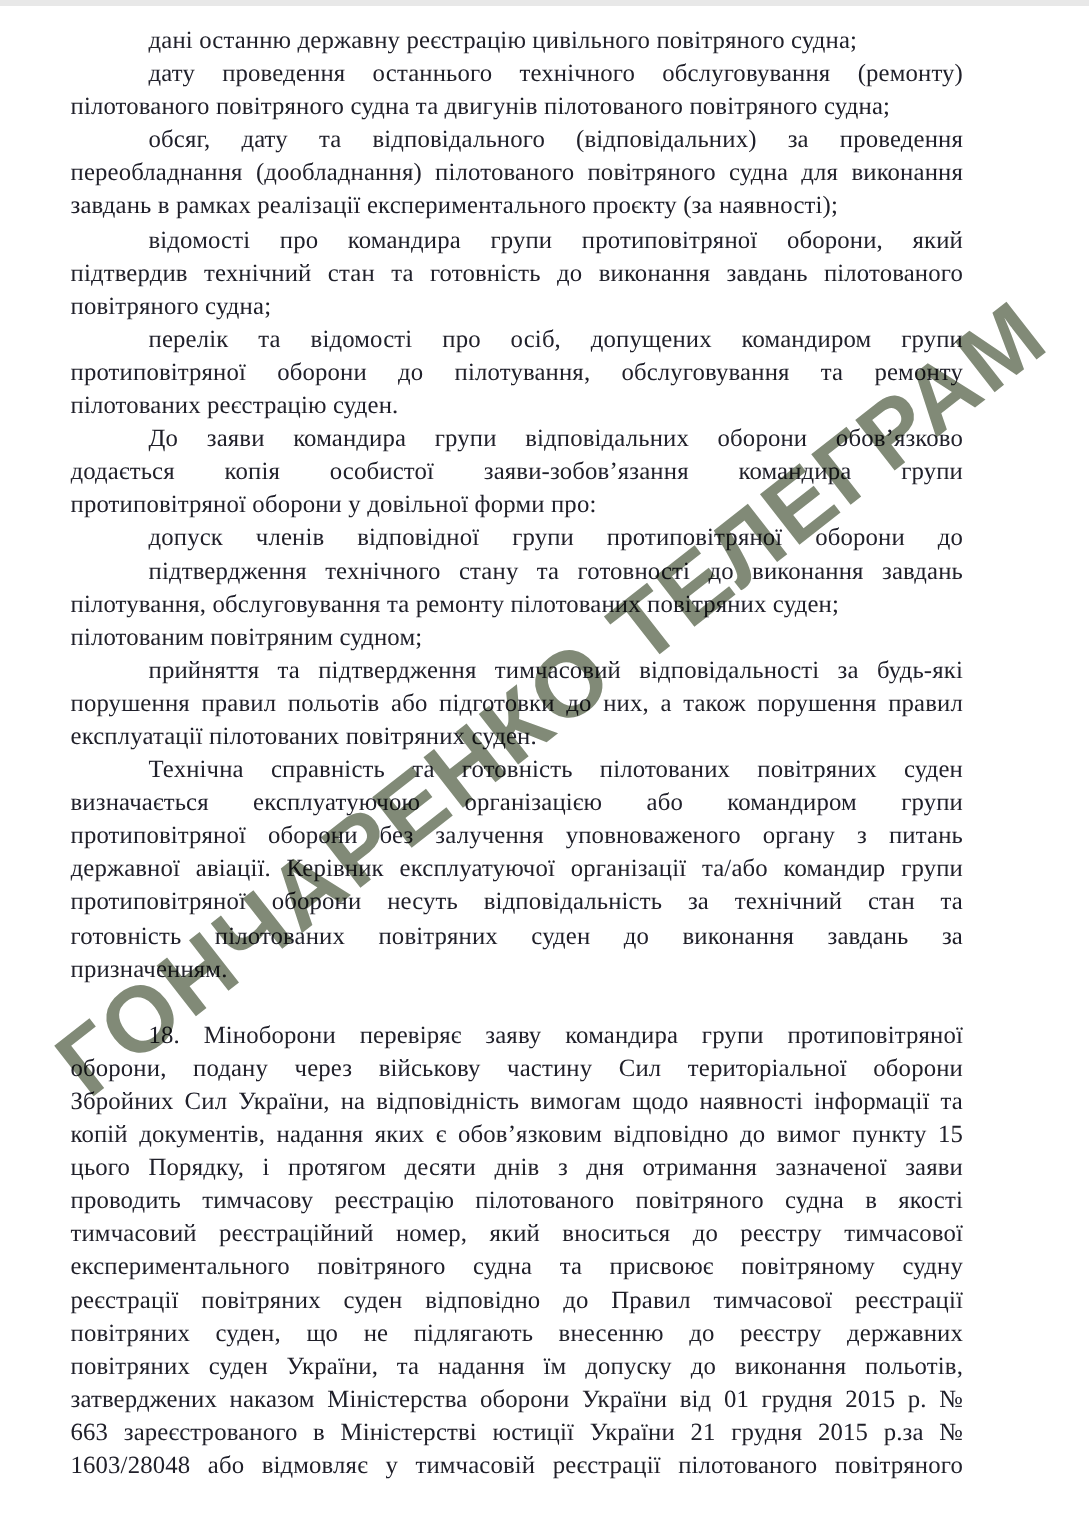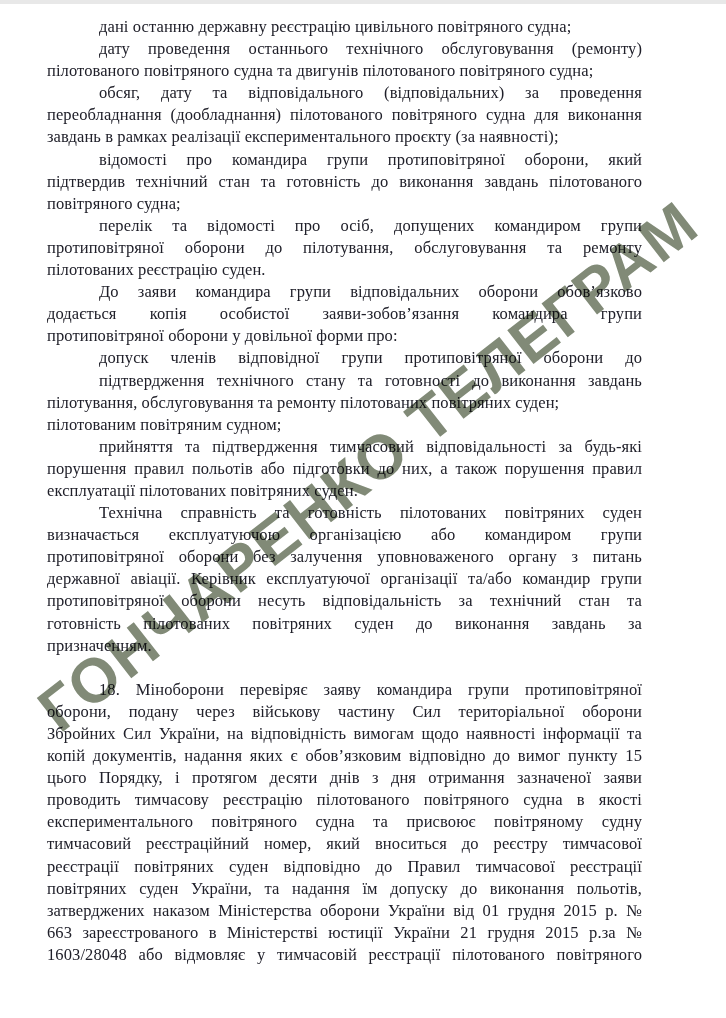--- a/index.html
+++ b/index.html
@@ -93,22 +93,23 @@
       <div class="line just">протиповітряної оборони несуть відповідальність за технічний стан та</div>
       <div class="line just">готовність пілотованих повітряних суден до виконання завдань за</div>
       <div class="line">призначенням.</div>
       <div class="gap"></div>
       <div class="line first just">18. Міноборони перевіряє заяву командира групи протиповітряної</div>
       <div class="line just">оборони, подану через військову частину Сил територіальної оборони</div>
       <div class="line just">Збройних Сил України, на відповідність вимогам щодо наявності інформації та</div>
       <div class="line just">копій документів, надання яких є обов’язковим відповідно до вимог пункту 15</div>
       <div class="line just">цього Порядку, і протягом десяти днів з дня отримання зазначеної заяви</div>
       <div class="line just">проводить тимчасову реєстрацію пілотованого повітряного судна в якості</div>
+      <div class="line just">тимчасовий реєстраційний номер, який вноситься до реєстру тимчасової</div>
       <div class="line just">експериментального повітряного судна та присвоює повітряному судну</div>
-      <div class="line just">тимчасовий реєстраційний номер, який вноситься до реєстру тимчасової</div>
       <div class="line just">реєстрації повітряних суден відповідно до Правил тимчасової реєстрації</div>
+      <div class="line just">повітряних суден, що не підлягають внесенню до реєстру державних</div>
       <div class="line just">повітряних суден України, та надання їм допуску до виконання польотів,</div>
       <div class="line just">затверджених наказом Міністерства оборони України від 01 грудня 2015 р. №</div>
       <div class="line just">663 зареєстрованого в Міністерстві юстиції України 21 грудня 2015 р.за №</div>
       <div class="line just">1603/28048 або відмовляє у тимчасовій реєстрації пілотованого повітряного</div>
     </section>
   <div class="watermark" style="color: rgb(111, 122, 100); transform: translate(-50%, -50%) rotate(-38deg);">ГОНЧАРЕНКО ТЕЛЕГРАМ</div>
 </main>
 
 </body></html>

